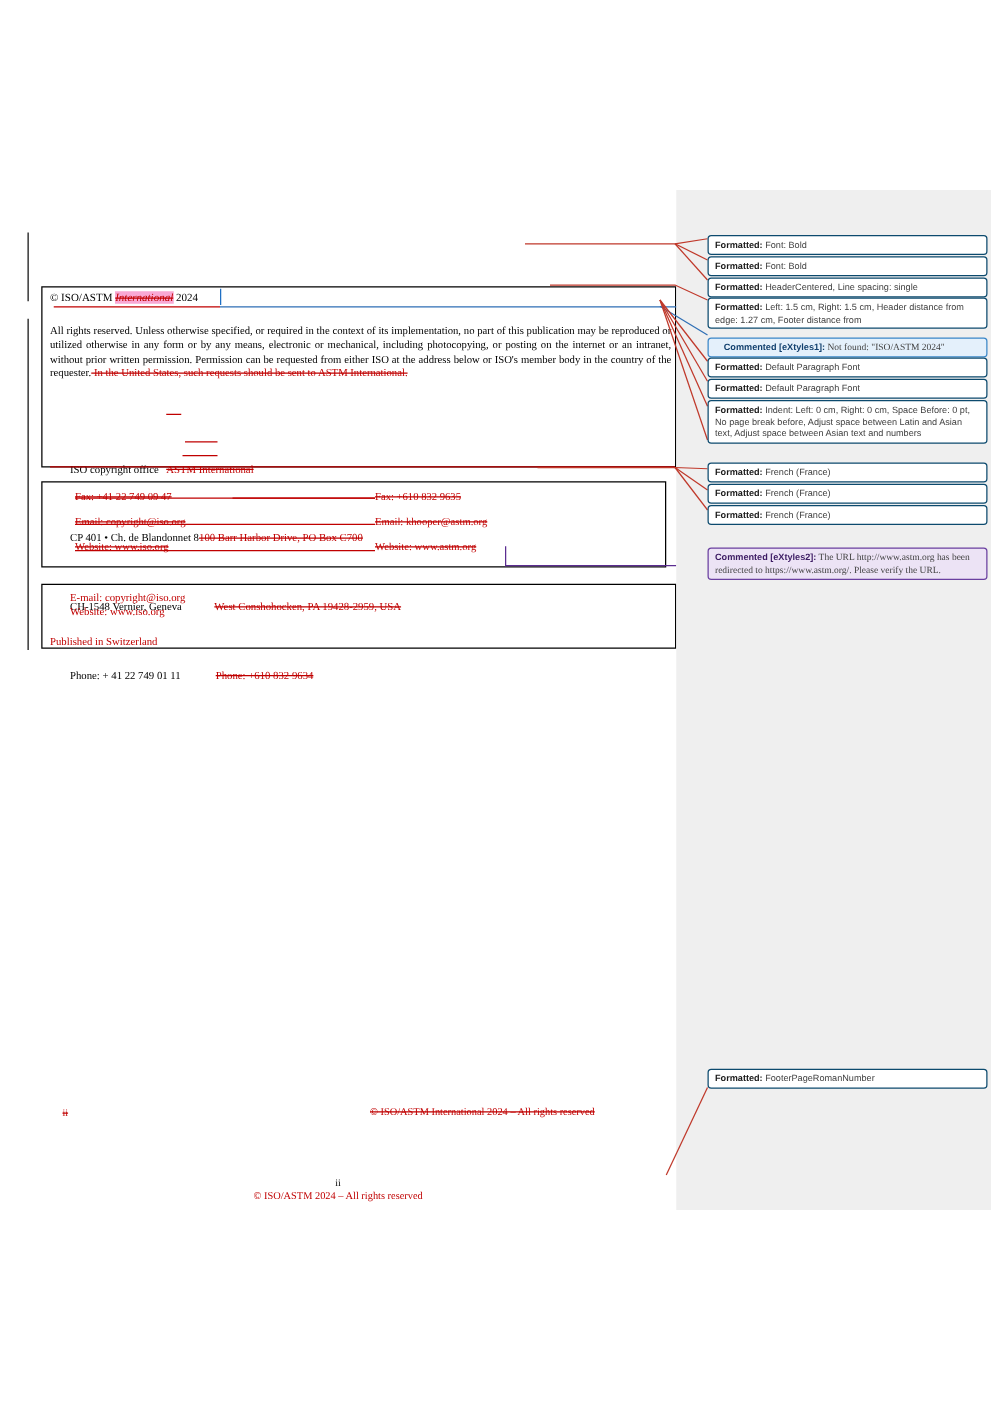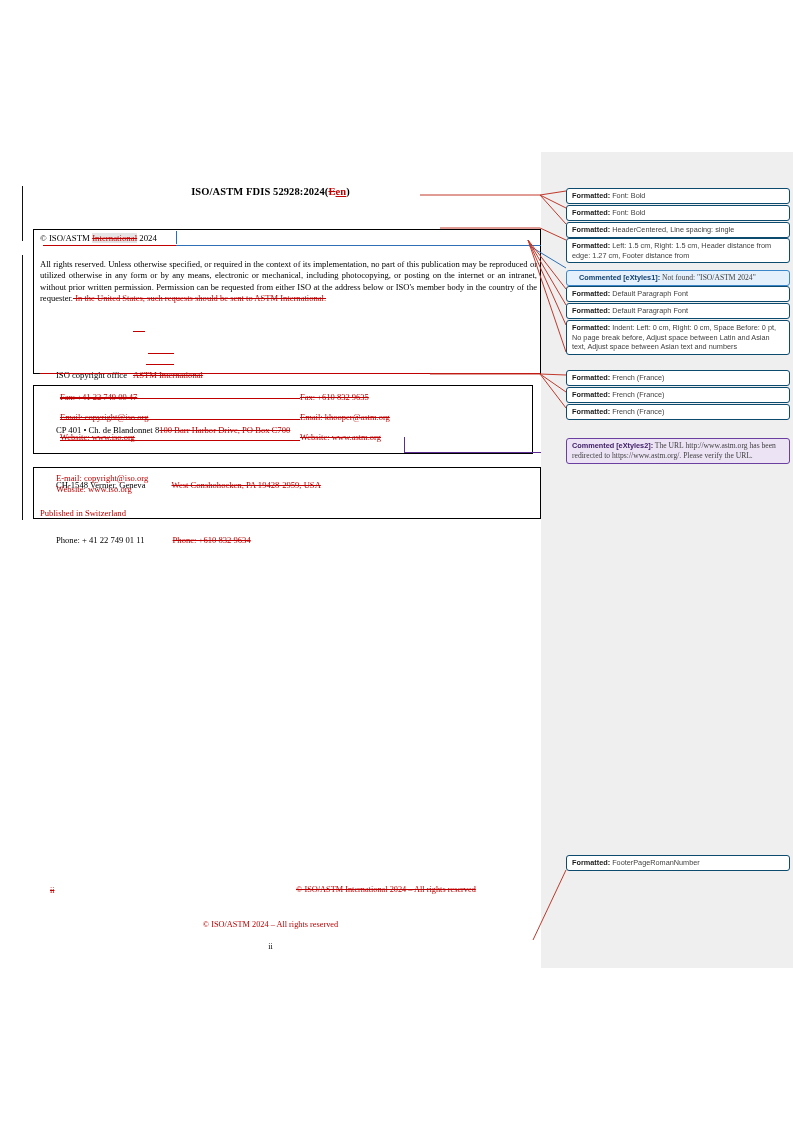--- a/index.html
+++ b/index.html
@@ -26,21 +26,21 @@
   .frame{position:absolute;border:1px solid #000;box-sizing:border-box;}
 
   #frame-main{left:33px;top:229px;width:508px;height:145px;}
   #frame-mid{left:33px;top:385px;width:500px;height:69px;}
   #frame-bottom{left:33px;top:467px;width:508px;height:52px;}
 
   
   .body-txt{font-size:8.6px;line-height:11.2px;color:#000;}
   .del{color:#c00000;text-decoration:line-through;}
   .ins{color:#c00000;}
-  .hl-del{color:#c00000;text-decoration:line-through;background:#e5e5e5;}
+  .hl-del{color:#c00000;text-decoration:line-through;background:#f9a8d4;font-style:italic;}
 
   #copyright-line{position:absolute;left:40px;top:233px;font-size:8.8px;}
   
   #cr-underline{position:absolute;left:43px;top:245px;width:133px;height:0;
                 border-top:1.4px solid #c00000;}
   
   #cr-caret{position:absolute;left:176px;top:231px;width:0;height:13px;
             border-left:1.6px solid #1f6fc4;}
   
   #blue-rule{position:absolute;left:176px;top:245px;width:366px;height:0;
@@ -70,21 +70,21 @@
   #purple-h{position:absolute;left:404px;top:452px;width:137px;height:0;
             border-top:1.5px solid #5b2d91;}
 
   #bottom-block{position:absolute;left:40px;top:473px;font-size:8.6px;line-height:10.6px;}
   #bottom-block .indent{padding-left:16px;}
   #published{position:absolute;left:40px;top:508px;font-size:8.6px;}
 
   
   #footer-pageno{position:absolute;left:50px;top:886px;font-size:8px;}
   #footer-old{position:absolute;left:296px;top:885px;font-size:8.3px;}
-  #footer-new{position:absolute;left:0;top:920px;width:541px;text-align:center;font-size:8.3px;}
+  #footer-new{position:absolute;left:0;top:952px;width:541px;text-align:center;font-size:8.3px;}
   #footer-roman{position:absolute;left:0;top:942px;width:541px;text-align:center;font-size:8px;}
 
   
   .balloon{position:absolute;left:566px;box-sizing:border-box;
            background:#fff;border:1px solid #0c4a6e;border-radius:3px;
            font-family:"Liberation Sans",sans-serif;font-size:7.3px;
            line-height:9.6px;color:#3f3f3f;padding:2px 5px;width:224px;}
   .balloon b{color:#1a1a1a;font-weight:bold;}
   .balloon.cmt{border-color:#3a86c8;background:#e4f0fb;
                font-family:"Liberation Serif",serif;font-size:7.6px;}
@@ -98,23 +98,20 @@
               pointer-events:none;}
 </style>
 </head>
 <body>
 
 <div id="page">
 
   <div class="changebar" style="top:186px;height:55px;"></div>
   <div class="changebar" style="top:255px;height:265px;"></div>
 
-  <div class="doc-title">
-    <span>ISO/ASTM FDIS 52928:2024(</span><span class="del">E</span><span class="ins">en</span><span>)</span>
-  </div>
 
   <div class="frame" id="frame-main"></div>
 
   <div id="copyright-line">
     <span>© ISO/ASTM </span><span class="hl-del">International</span><span> 2024</span>
   </div>
   <div id="cr-underline"></div>
   <div id="cr-caret"></div>
   <div id="blue-rule"></div>
 

